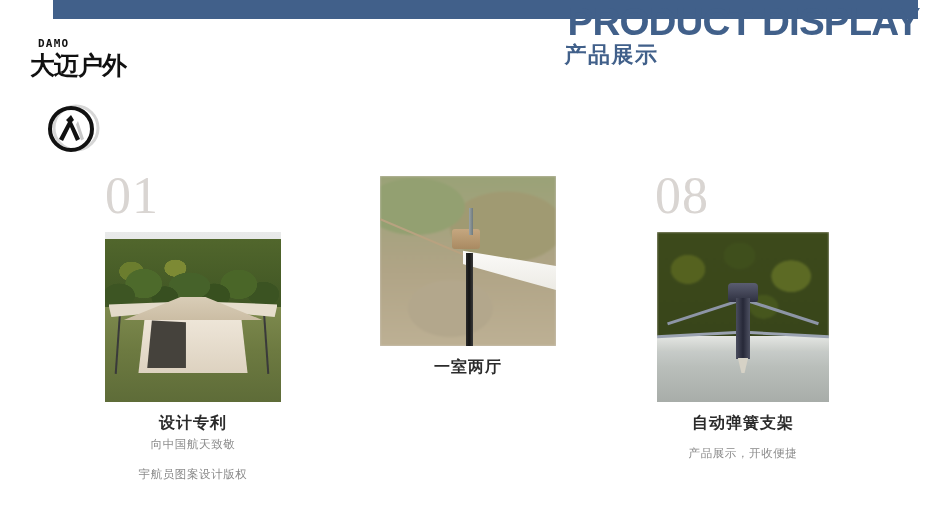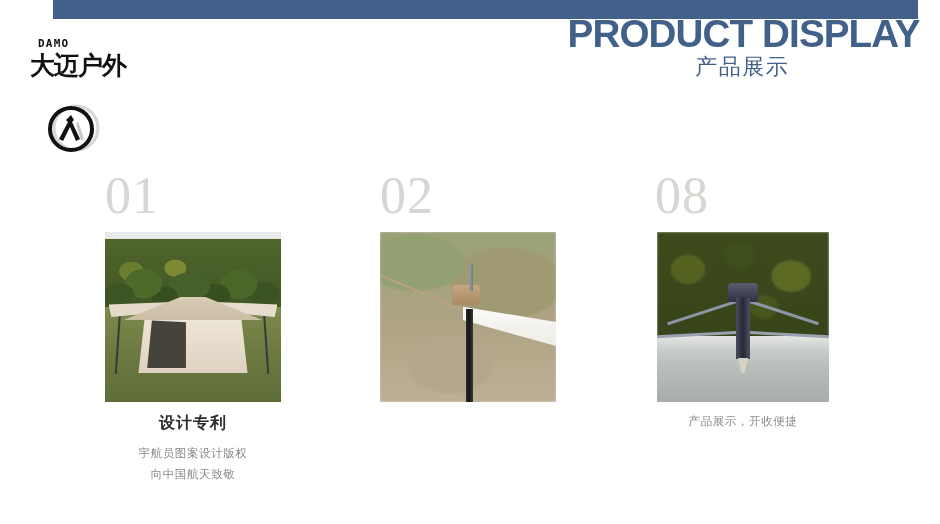--- a/index.html
+++ b/index.html
@@ -20,40 +20,40 @@
     position: absolute;
     left: 53px;
     top: 0;
     width: 865px;
     height: 19px;
     background: #41608a;
   }
   .header-title-wrap {
     position: absolute;
     right: 20px;
-    top: 14px;
-    text-align: center;
+    top: 2px;
+    text-align: left;
     line-height: 1;
   }
   .header-title-en {
     font-family: "Liberation Sans", "DejaVu Sans", sans-serif;
     font-size: 39px;
     font-weight: bold;
     color: #41608a;
     letter-spacing: -0.9px;
     white-space: nowrap;
     display: block;
     transform: scaleX(0.99);
     transform-origin: right center;
   }
   .header-title-cn {
     display: block;
     margin-top: 3px;
     font-size: 22px;
-    font-weight: normal;
+    font-weight: bold;
     color: #41608a;
     letter-spacing: 1.5px;
     white-space: nowrap;
   }
 
   
   .logo-block {
     position: absolute;
     left: 30px;
     top: 38px;
@@ -294,46 +294,47 @@
       <div class="ph1-ground"></div>
       <div class="ph1-pole-l"></div>
       <div class="ph1-pole-r"></div>
       <div class="ph1-wing-l"></div>
       <div class="ph1-wing-r"></div>
       <div class="ph1-tent-body"></div>
       <div class="ph1-roof"></div>
       <div class="ph1-tent-door"></div>
     </div>
     <div class="card-title">设计专利</div>
+    <div class="card-desc" style="margin-top:0">向中国航天致敬</div>
     <div class="card-desc">宇航员图案设计版权</div>
-    <div class="card-desc" style="margin-top:0">向中国航天致敬</div>
   </div>
 
   <div class="card card-2">
-    <div class="card-num">02</div>
     <div class="card-photo">
       <div class="ph2-bg"></div>
       <div class="ph2-guy"></div>
       <div class="ph2-canvas"></div>
       <div class="ph2-pole"></div>
       <div class="ph2-knot"></div>
       <div class="ph2-tip"></div>
     </div>
+    <div class="card-title">一室两厅</div>
   </div>
 
   <div class="card card-3">
     <div class="card-num">08</div>
     <div class="card-photo">
       <div class="ph3-bg"></div>
       <div class="ph3-fabric"></div>
       <div class="ph3-fabric-top"></div>
       <div class="ph3-arm-l2"></div>
       <div class="ph3-arm-r2"></div>
       <div class="ph3-arm-l1"></div>
       <div class="ph3-arm-r1"></div>
       <div class="ph3-hub"></div>
       <div class="ph3-col"></div>
       <div class="ph3-foot"></div>
     </div>
+    <div class="card-title">自动弹簧支架</div>
     <div class="card-desc">产品展示，开收便捷</div>
   </div>
 
 </div>
 
 </body></html>

